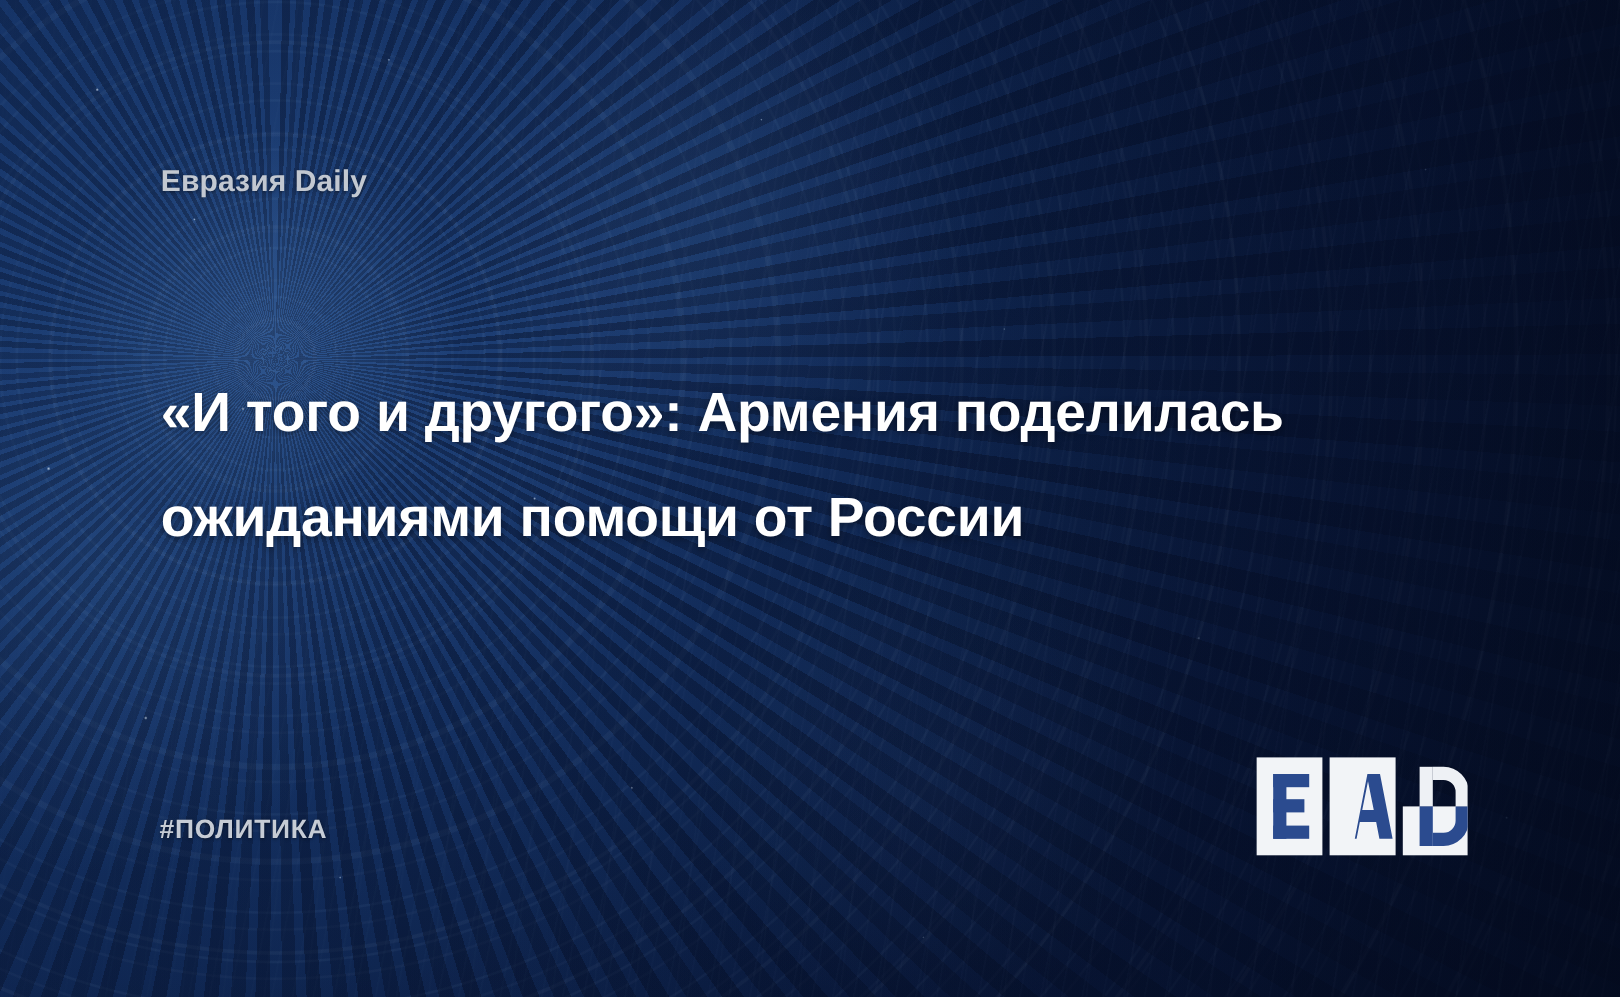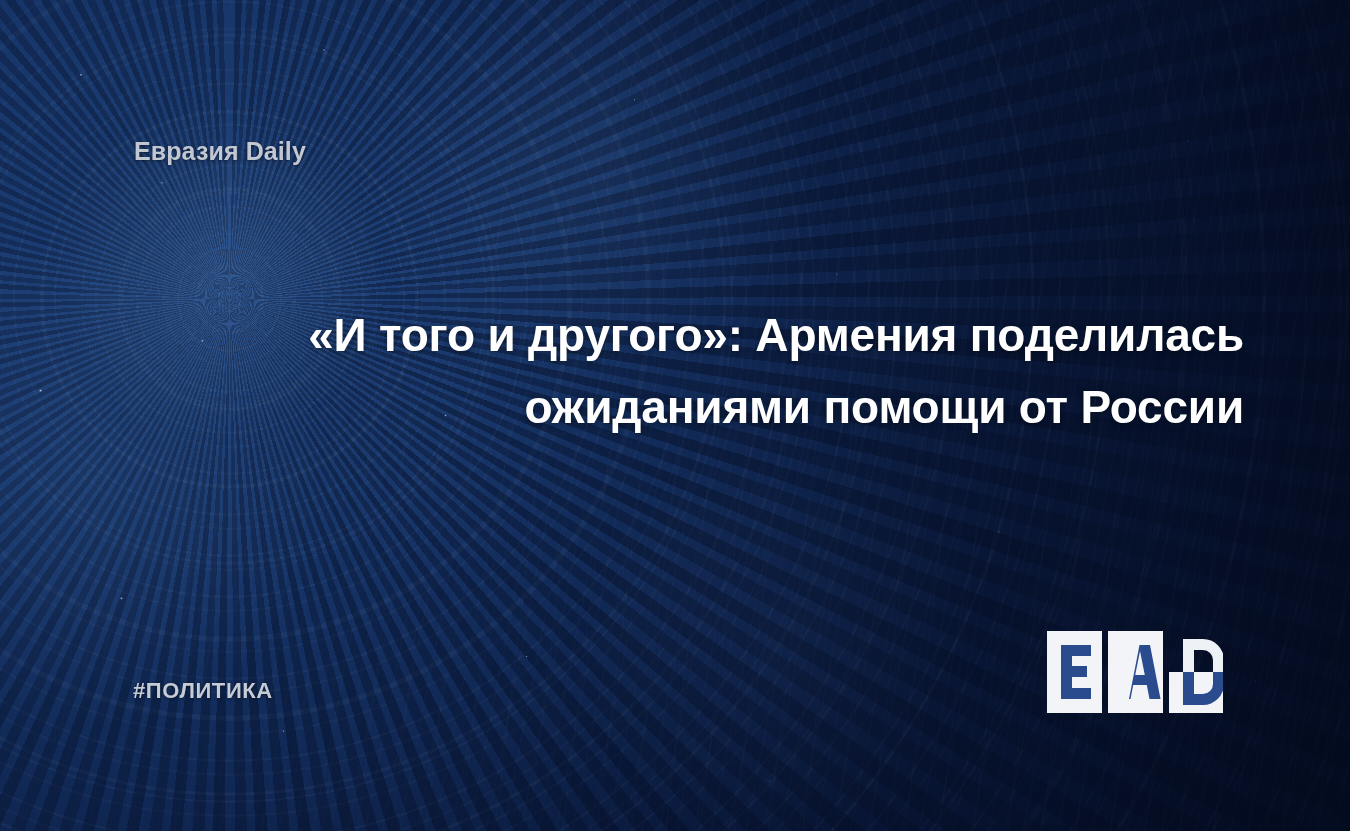--- a/index.html
+++ b/index.html
@@ -8,21 +8,20 @@
     padding: 0;
     background: #000;
   }
   #card {
     position: relative;
     width: 1350px;
     height: 831px;
     overflow: hidden;
     font-family: "Liberation Sans", "DejaVu Sans", sans-serif;
     background: #404040;
-    text-align: right;
     -webkit-font-smoothing: antialiased;
   }
 
   
   .bg-layer {
     position: absolute;
     inset: 0;
     pointer-events: none;
   }
   
@@ -153,21 +152,21 @@
     text-shadow: 0 1px 3px rgba(0,0,0,0.45);
   }
 
   #headline {
     position: absolute;
     left: 134px;
     top: 268px;
     width: 1110px;
     font-size: 46px;
     font-weight: 700;
-    line-height: 72px;
+    line-height: 88px;
     color: #ffffff;
     letter-spacing: -0.2px;
     text-shadow: 0 2px 6px rgba(0,0,0,0.38);
   }
 
   #tag {
     position: absolute;
     left: 133px;
     top: 678px;
     font-size: 22px;

